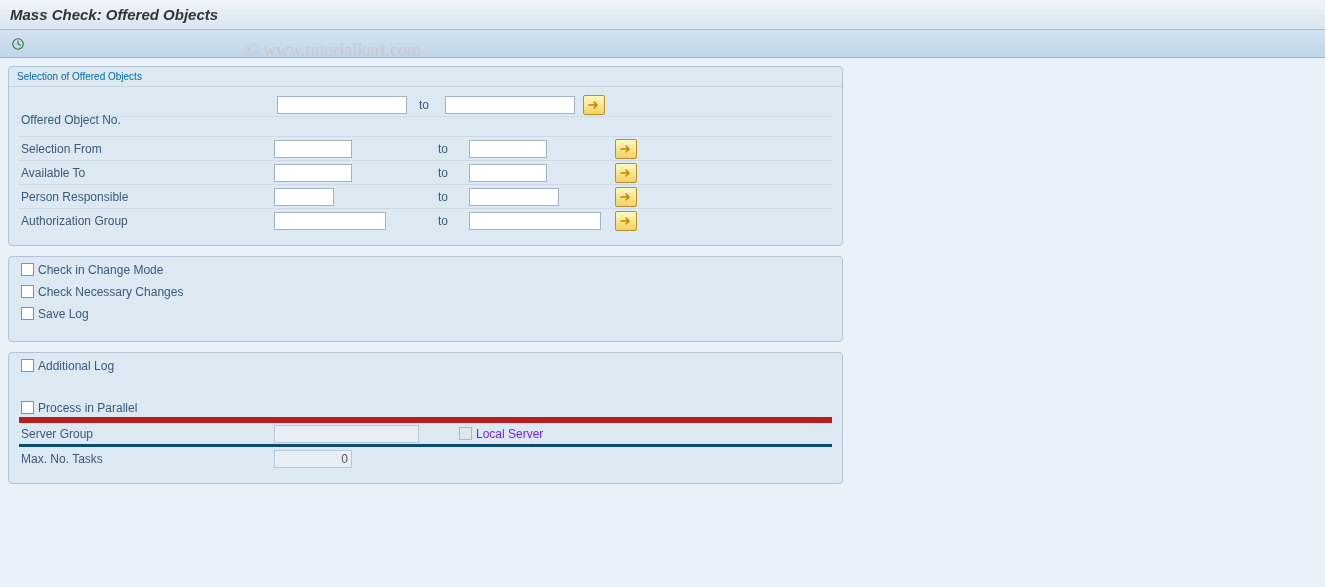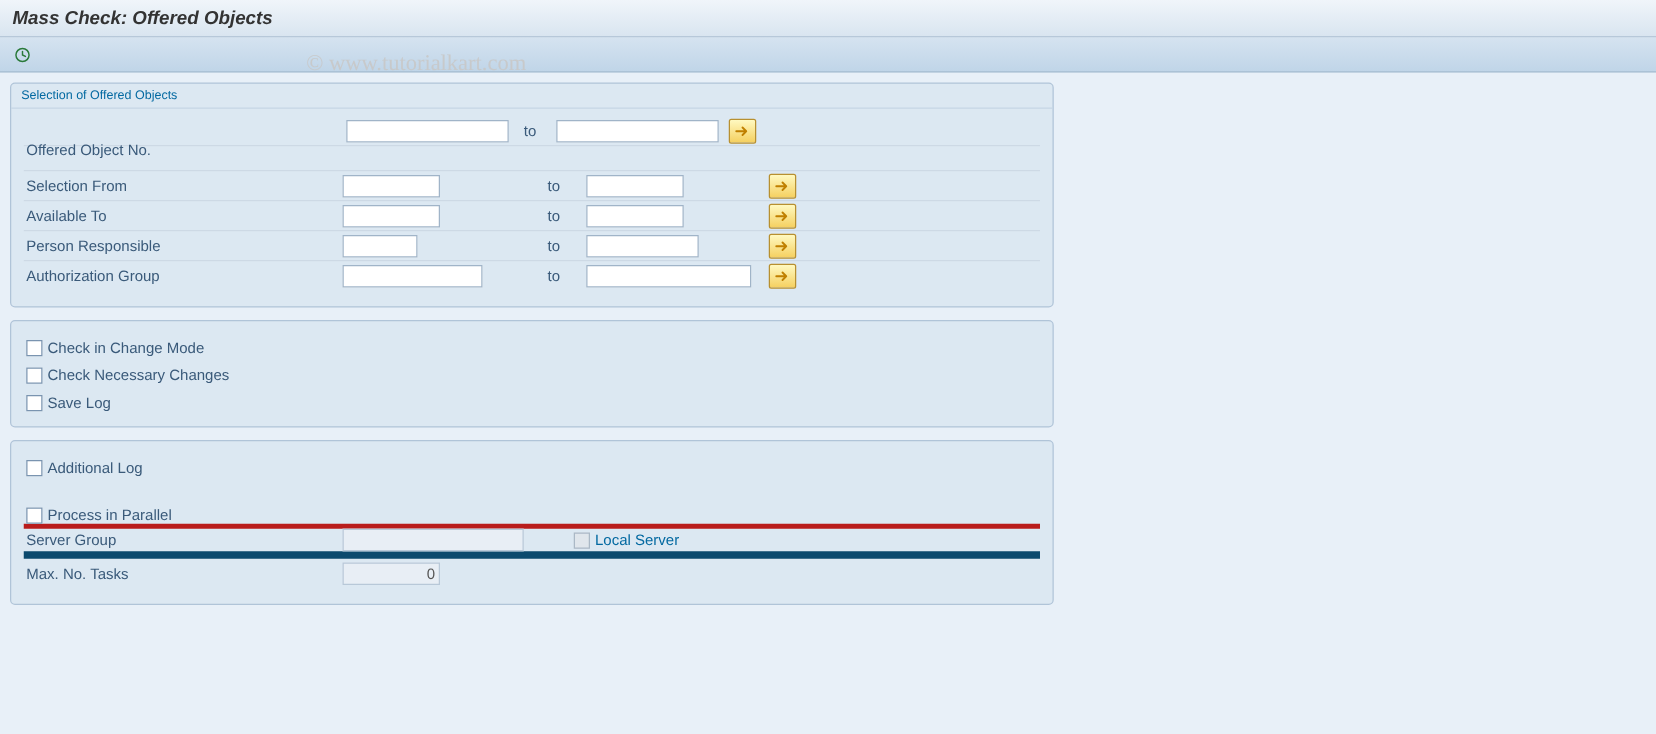--- a/index.html
+++ b/index.html
@@ -110,39 +110,39 @@
       justify-content: center;
       cursor: pointer;
     }
     .mult-btn svg { width: 12px; height: 10px; }
     .col2 { width: 160px; display:flex; }
     .row-offered .label-cell { width: 258px; margin-top: 31px; }
     .row-offered .col2 { width: 138px; }
     .row-offered .to-cell { width: 30px; }
     .checkbox-row {
       display: flex;
-      align-items: flex-end;
+      align-items: flex-start;
       height: 22px;
       padding-left: 2px;
     }
     .checkbox {
       width: 13px; height: 13px;
       border: 1px solid #7a94b0;
       background: #fff;
       margin-right: 4px;
       cursor: pointer;
     }
     .checkbox.disabled { background: #e0e6ec; border-color:#aab8c6; cursor: default;}
     .cb-label { color: #3a5a7a; }
-    .cb-label.disabled { color: #0369a1; }
+    .cb-label.disabled { color: #6d28d9; }
     .pp-row {
       display: flex;
       align-items: center;
       height: 24px;
-      border-bottom: 6px solid #0c4a6e;
+      border-bottom: 3px solid #0c4a6e;
     }
     .pp-label { width: 255px; color: #3a5a7a; padding-left:2px;}
     .disabled-input {
       background: #e8eef5;
       border: 1px solid #b8c8d8;
       color: #666;
       height: 18px;
       width: 145px;
       padding: 1px 3px;
     }
@@ -264,21 +264,21 @@
     </div>
   </div>
 
   <div class="groupbox">
     <div class="groupbox-body">
       <div class="checkbox-row">
         <span class="checkbox"></span>
         <span class="cb-label">Additional Log</span>
       </div>
       <div style="height:20px;"></div>
-      <div class="checkbox-row" style="border-bottom:4px solid #b91c1c;">
+      <div class="checkbox-row" style="border-bottom:6px solid #b91c1c;">
         <span class="checkbox"></span>
         <span class="cb-label">Process in Parallel</span>
       </div>
       <div class="pp-row">
         <div class="pp-label">Server Group</div>
         <input class="disabled-input" disabled="" style="">
         <div class="local-srv">
           <span class="checkbox disabled"></span>
           <span class="cb-label disabled">Local Server</span>
         </div>

